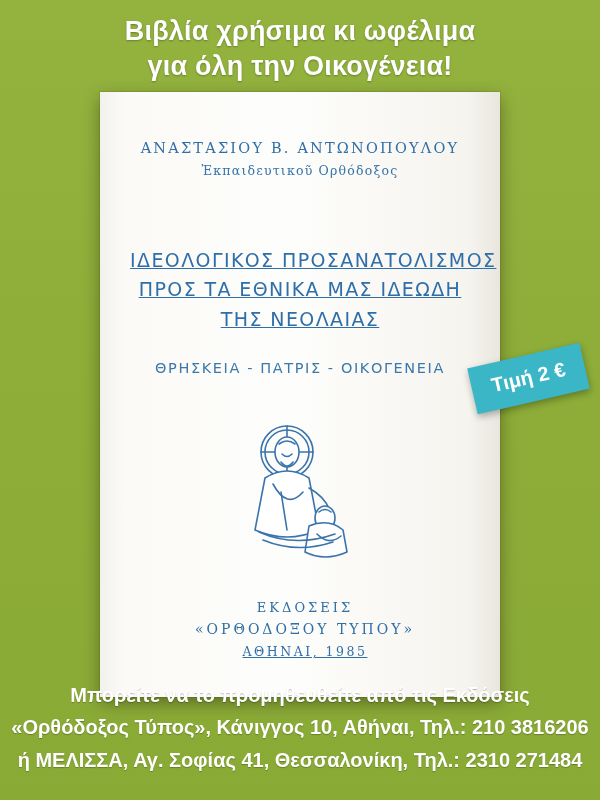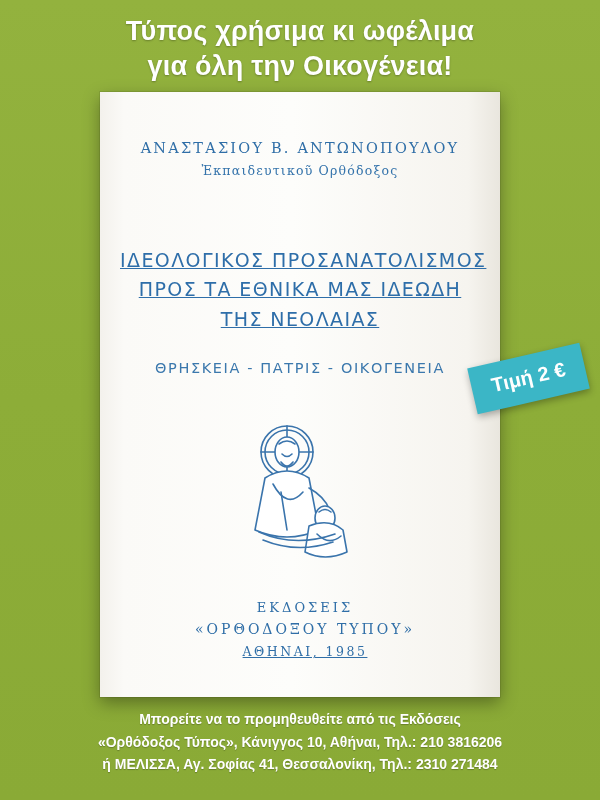--- a/index.html
+++ b/index.html
@@ -41,21 +41,21 @@
     left: 100px;
     top: 92px;
     width: 400px;
     height: 605px;
     background: linear-gradient(to right, #f3f1ec 0%, #fbfaf7 6%, #fdfdfb 48%, #f6f4ef 92%, #e9e6de 100%);
     box-shadow: 0 6px 16px rgba(0,0,0,0.35), 0 0 0 1px rgba(0,0,0,0.08);
   }
   .book-inner {
     position: absolute;
     inset: 0;
-    padding: 0 20px;
+    padding: 0 30px;
     box-sizing: border-box;
     color: #2f6fa8;
     text-align: center;
   }
   .author {
     margin-top: 48px;
     font-family: "DejaVu Serif", serif;
     font-size: 14.5px;
     letter-spacing: 2.2px;
     color: #2f6ea7;
@@ -126,33 +126,33 @@
   }
 
   
   .footer {
     position: absolute;
     left: 0; right: 0;
     bottom: 24px;
     text-align: center;
     color: #ffffff;
     font-weight: bold;
-    font-size: 14px;
+    font-size: 20px;
     line-height: 1.62;
     text-shadow: 0 1px 1px rgba(0,0,0,0.25);
   }
   .footer span { display: block; }
 </style>
 </head>
 <body>
 
 <div class="poster">
 
   <div class="header">
-    <span class="line1">Τύπος χρήσιμα κι ωφέλιμα</span>
+    <span class="line1">Βιβλία χρήσιμα κι ωφέλιμα</span>
     <span class="line2">για όλη την Οικογένεια!</span>
   </div>
 
   <div class="book">
     <div class="book-inner">
 
       <div class="author">ΑΝΑΣΤΑΣΙΟΥ Β. ΑΝΤΩΝΟΠΟΥΛΟΥ</div>
       <div class="author-sub">Ἐκπαιδευτικοῦ Ορθόδοξος</div>
 
       <div class="title">

